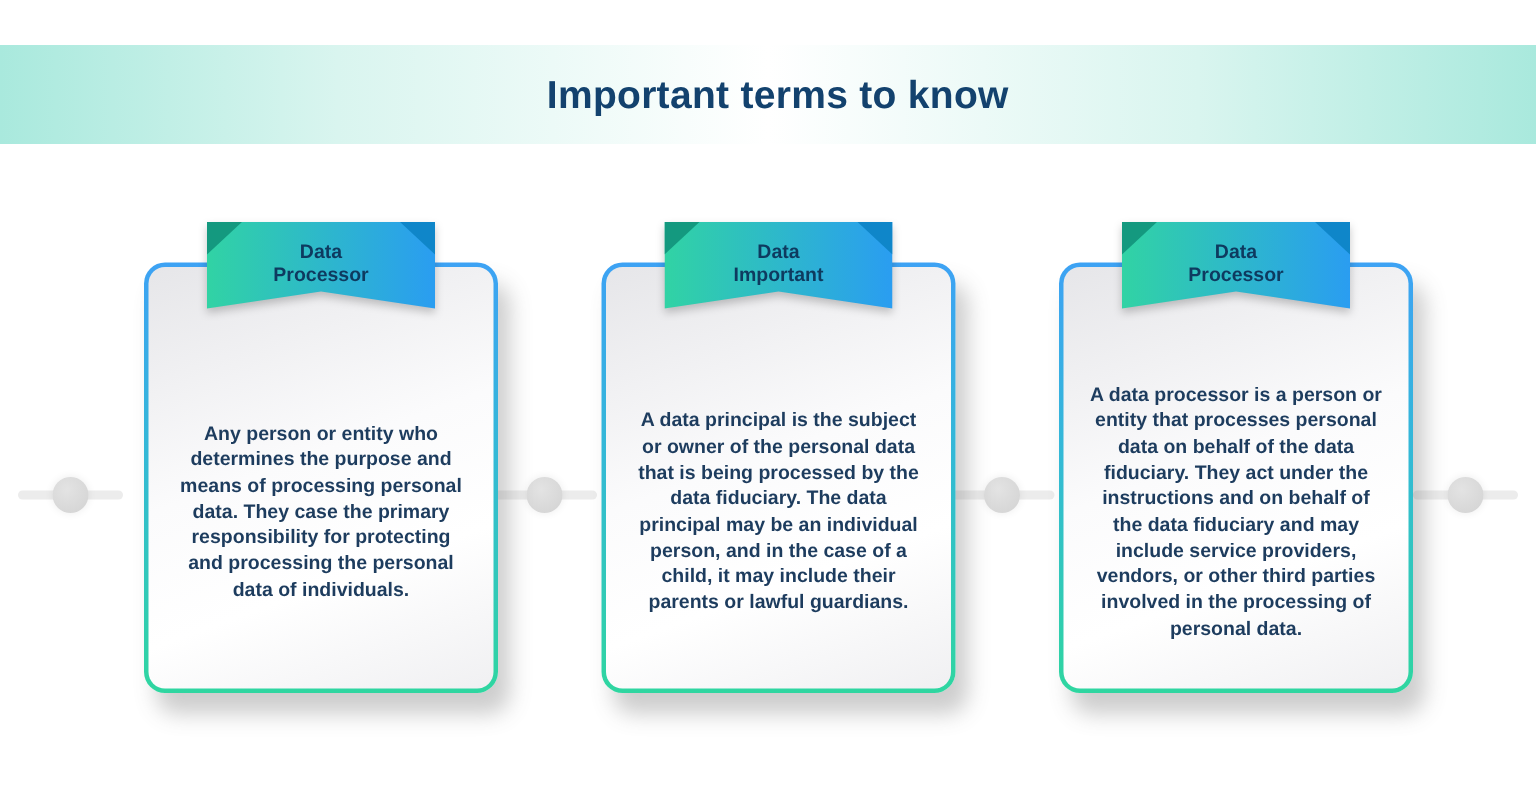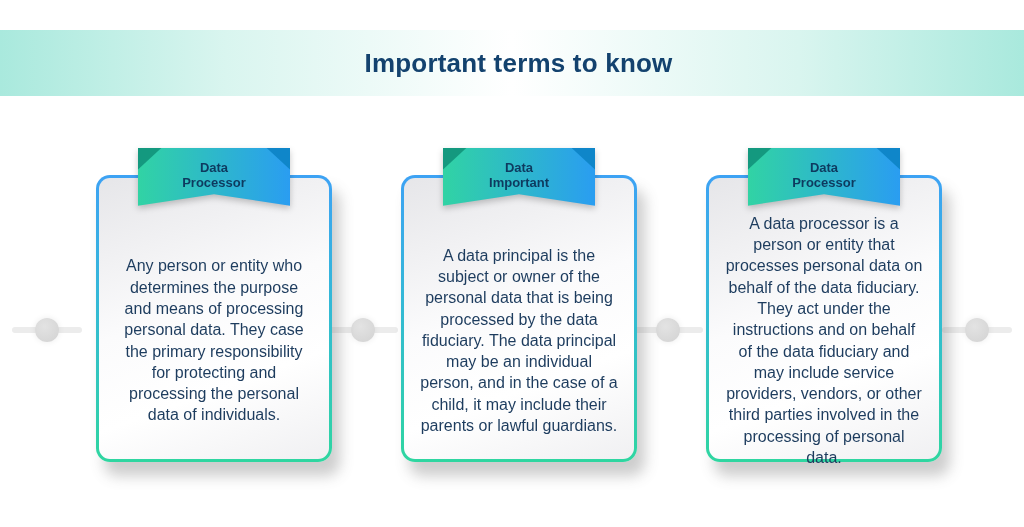--- a/index.html
+++ b/index.html
@@ -62,23 +62,23 @@
     box-shadow: 8px 14px 14px rgba(90, 90, 90, 0.30);
   }
   .card-inner {
     width: 100%; height: 100%;
     border-radius: 11px;
     background: linear-gradient(160deg, #e6e6e9 0%, #fbfbfc 45%, #ffffff 70%, #f0f0f2 100%);
     display: flex; align-items: center; justify-content: center;
     padding: 62px 16px 18px 16px;
   }
   .card-body {
-    font-size: 16px;
+    font-size: 13px;
     line-height: 1.33;
-    font-weight: normal;
+    font-weight: bold;
     color: #1d3c5e;
     text-align: center;
   }
   .card:nth-of-type(3) .card-body { font-size: 14.5px; }
 
   
   .ribbon {
     position: absolute;
     top: -27px;
     left: 50%;

